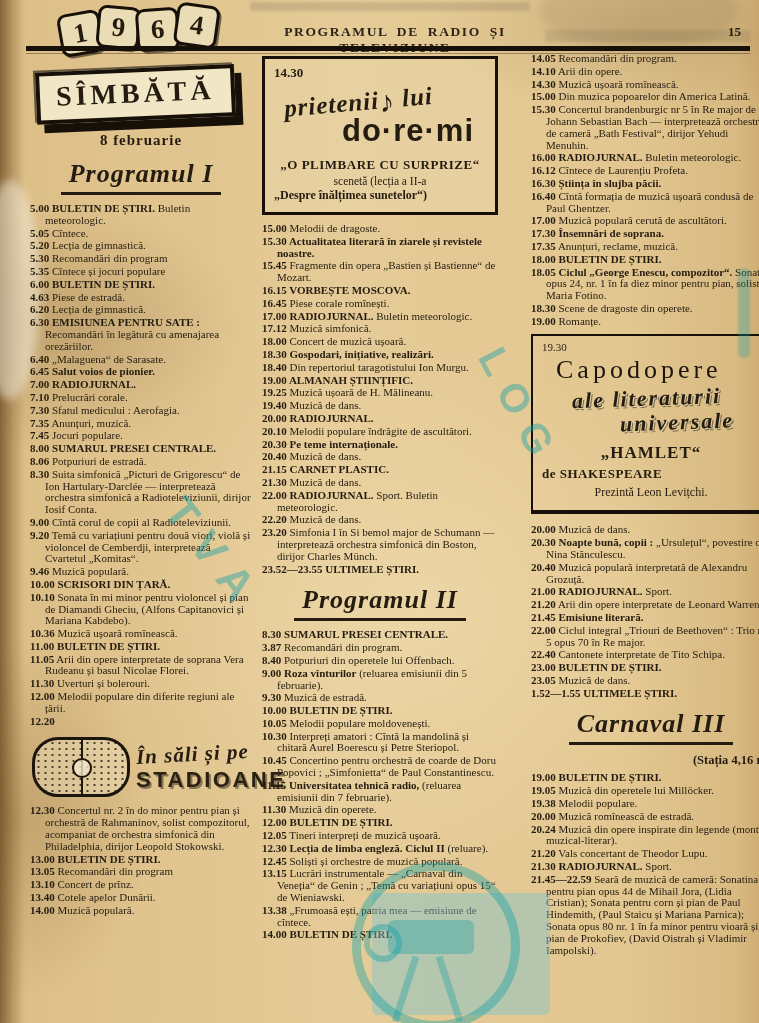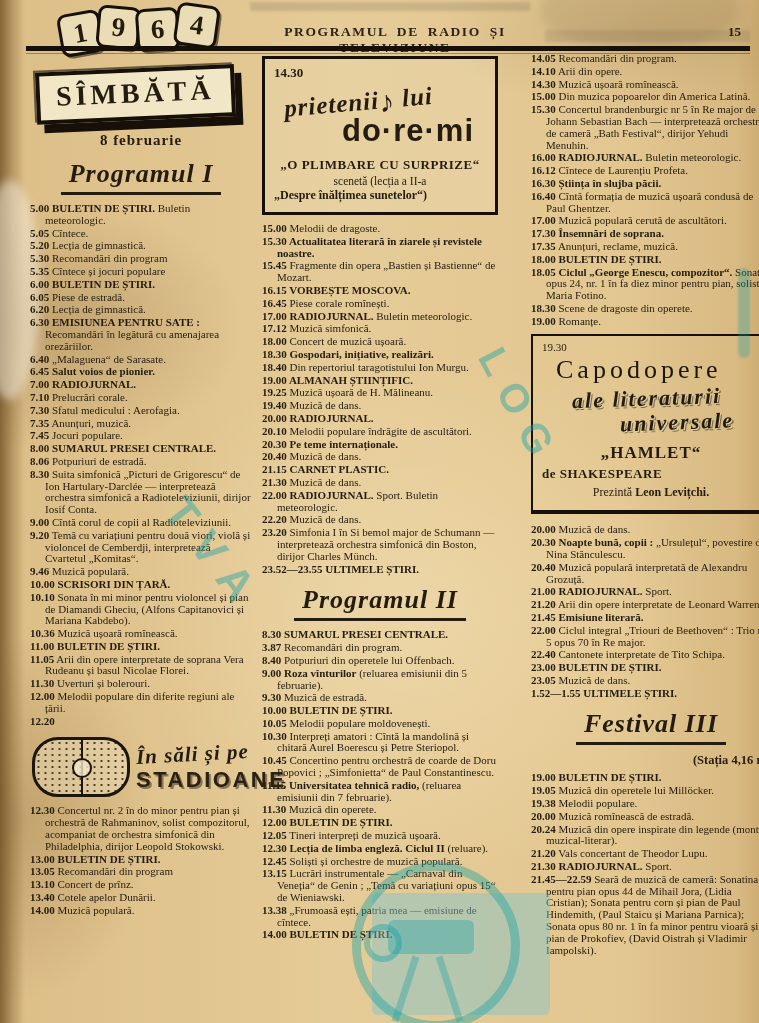--- a/index.html
+++ b/index.html
@@ -78,21 +78,21 @@
 
   .capo-box{border:2.5px solid #161009;border-bottom-width:4px;padding:6px 9px 10px;margin:6px 0 10px;}
   .capo-l1{font:400 26px "Liberation Serif", serif;letter-spacing:4px;margin:2px 0 0 14px;color:#1c150c;}
   .capo-l2{font:italic 700 22px "Liberation Serif", serif;letter-spacing:2px;margin:0 0 0 30px;
     transform:rotate(-2deg);text-shadow:1px 1px 0 rgba(230,215,170,.9),2px 2px 0 rgba(28,21,12,.5);}
   .capo-l3{font:italic 700 22px "Liberation Serif", serif;letter-spacing:2px;margin:-2px 0 8px 78px;
     transform:rotate(-2deg);text-shadow:1px 1px 0 rgba(230,215,170,.9),2px 2px 0 rgba(28,21,12,.5);}
   .capo-title{text-align:center;font:700 17px "Liberation Serif", serif;letter-spacing:1px;}
   .capo-by{text-align:left;font:700 13px "Liberation Serif", serif;margin-top:3px;letter-spacing:.5px;}
   .capo-presents{text-align:center;font:400 12px "Liberation Serif", serif;margin-top:3px;}
-  .capo-presents b{font-weight:700;}
+  .capo-presents b{font-weight:400;}
 
   .station-line{text-align:right;font:700 12.5px "Liberation Serif", serif;margin:2px 0 4px;}
 
   
   .wm{position:absolute;color:rgba(16,160,166,.42);pointer-events:none;}
   .wm-letters-a{left:148px;top:530px;font:700 44px "Liberation Sans", sans-serif;
     transform:rotate(52deg);letter-spacing:16px;}
   .wm-letters-b{left:455px;top:385px;font:700 40px "Liberation Sans", sans-serif;
     transform:rotate(62deg);letter-spacing:14px;}
   .wm-pane{position:absolute;left:372px;top:893px;width:178px;height:122px;
@@ -143,21 +143,21 @@
     </div>
     <div class="date-line">8 februarie</div>
     <div class="prog-head"><span>Programul I</span></div>
     <div>
         <div class="pitem"><span class="t">5.00</span><b> BULETIN DE ȘTIRI.</b> Buletin meteorologic.</div>
         <div class="pitem"><span class="t">5.05</span> Cîntece.</div>
         <div class="pitem"><span class="t">5.20</span> Lecția de gimnastică.</div>
         <div class="pitem"><span class="t">5.30</span> Recomandări din program</div>
         <div class="pitem"><span class="t">5.35</span> Cîntece și jocuri populare</div>
         <div class="pitem"><span class="t">6.00</span><b> BULETIN DE ȘTIRI.</b></div>
-        <div class="pitem"><span class="t">6.05</span> Piese de estradă.</div>
+        <div class="pitem"><span class="t">4.63</span> Piese de estradă.</div>
         <div class="pitem"><span class="t">6.20</span> Lecția de gimnastică.</div>
         <div class="pitem"><span class="t">6.30</span><b> EMISIUNEA PENTRU SATE :</b> Recomandări în legătură cu amenajarea orezăriilor.</div>
         <div class="pitem"><span class="t">6.40</span> „Malaguena“ de Sarasate.</div>
         <div class="pitem"><span class="t">6.45</span><b> Salut voios de pionier.</b></div>
         <div class="pitem"><span class="t">7.00</span><b> RADIOJURNAL.</b></div>
         <div class="pitem"><span class="t">7.10</span> Prelucrări corale.</div>
         <div class="pitem"><span class="t">7.30</span> Sfatul medicului : Aerofagia.</div>
         <div class="pitem"><span class="t">7.35</span> Anunțuri, muzică.</div>
         <div class="pitem"><span class="t">7.45</span> Jocuri populare.</div>
         <div class="pitem"><span class="t">8.00</span><b> SUMARUL PRESEI CENTRALE.</b></div>
@@ -286,21 +286,21 @@
         <div class="pitem"><span class="t">20.40</span> Muzică populară interpretată de Alexandru Grozuță.</div>
         <div class="pitem"><span class="t">21.00</span><b> RADIOJURNAL.</b> Sport.</div>
         <div class="pitem"><span class="t">21.20</span> Arii din opere interpretate de Leonard Warren.</div>
         <div class="pitem"><span class="t">21.45</span><b> Emisiune literară.</b></div>
         <div class="pitem"><span class="t">22.00</span> Ciclul integral „Triouri de Beethoven“ : Trio nr. 5 opus 70 în Re major.</div>
         <div class="pitem"><span class="t">22.40</span> Cantonete interpretate de Tito Schipa.</div>
         <div class="pitem"><span class="t">23.00</span><b> BULETIN DE ȘTIRI.</b></div>
         <div class="pitem"><span class="t">23.05</span> Muzică de dans.</div>
         <div class="pitem"><span class="t">1.52—1.55</span><b> ULTIMELE ȘTIRI.</b></div>
       </div>
-    <div class="prog-head"><span>Festival III</span></div>
+    <div class="prog-head"><span>Carnaval III</span></div>
     <div class="station-line">(Stația 4,16 m)</div>
     <div>
         <div class="pitem"><span class="t">19.00</span><b> BULETIN DE ȘTIRI.</b></div>
         <div class="pitem"><span class="t">19.05</span> Muzică din operetele lui Millöcker.</div>
         <div class="pitem"><span class="t">19.38</span> Melodii populare.</div>
         <div class="pitem"><span class="t">20.00</span> Muzică romînească de estradă.</div>
         <div class="pitem"><span class="t">20.24</span> Muzică din opere inspirate din legende (montaj muzical-literar).</div>
         <div class="pitem"><span class="t">21.20</span> Vals concertant de Theodor Lupu.</div>
         <div class="pitem"><span class="t">21.30</span><b> RADIOJURNAL.</b> Sport.</div>
         <div class="pitem"><span class="t">21.45—22.59</span> Seară de muzică de cameră: Sonatina pentru pian opus 44 de Mihail Jora, (Lidia Cristian); Sonata pentru corn și pian de Paul Hindemith, (Paul Staicu și Mariana Parnica); Sonata opus 80 nr. 1 în fa minor pentru vioară și pian de Prokofiev, (David Oistrah și Vladimir Iampolski).</div>

